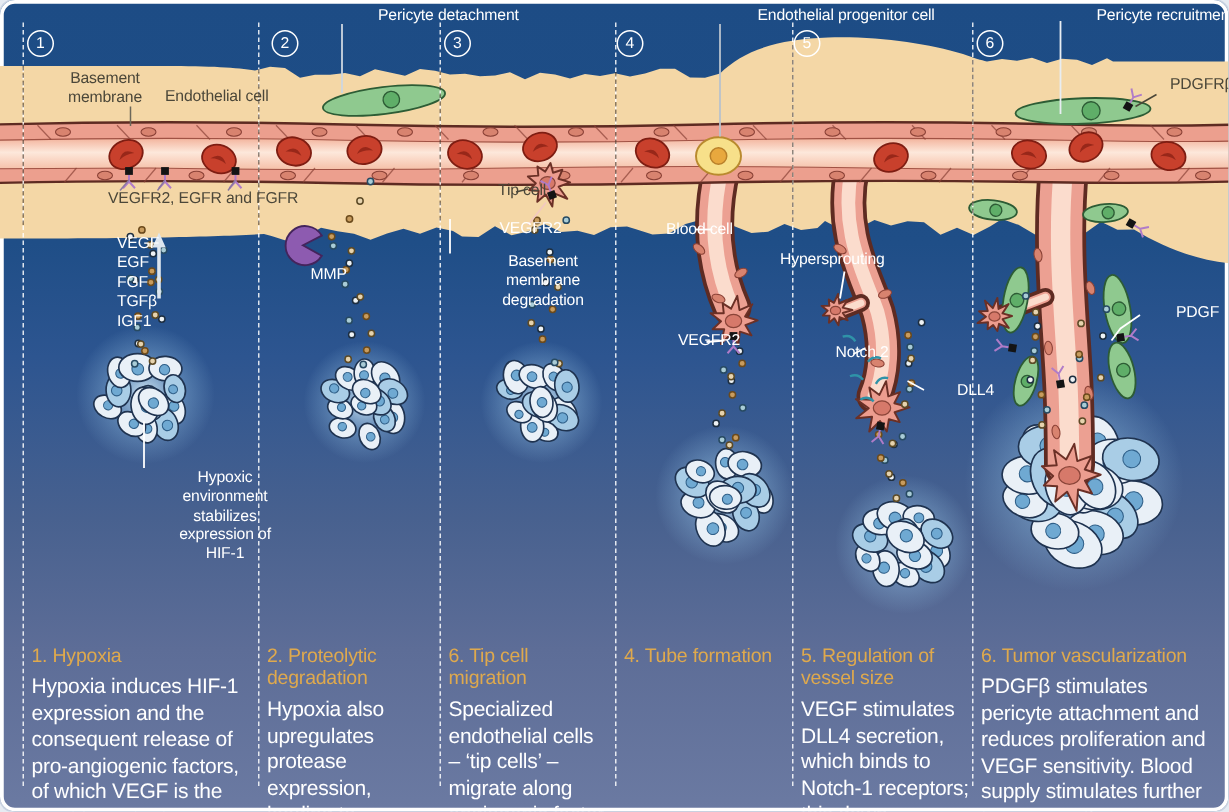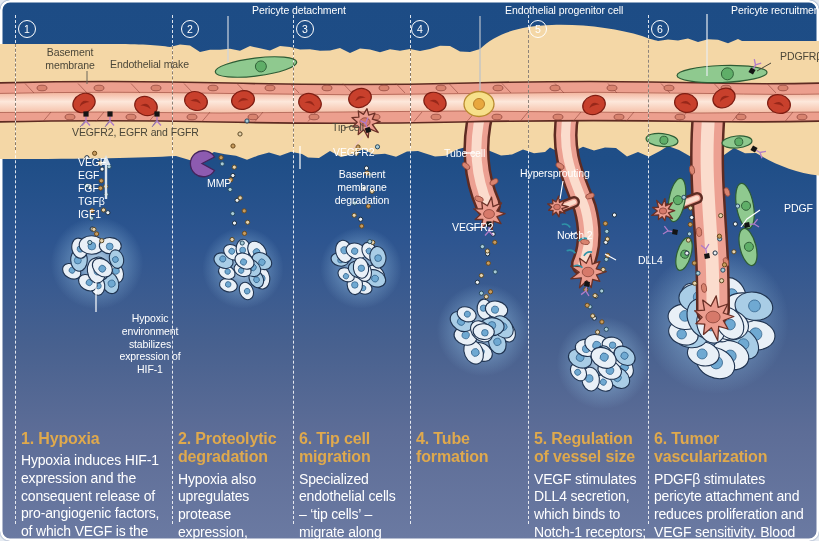--- a/index.html
+++ b/index.html
@@ -6,21 +6,21 @@
   #stage{position:relative;width:819px;height:541px;background:linear-gradient(180deg,#1d4c85 0%,#1f4e87 30%,#2d5590 44%,#48618f 64%,#5d6d97 80%,#6b7aa2 100%);border-radius:10px;overflow:hidden;box-shadow:inset 0 0 0 2.5px #ffffff,0 0 0 1px #c9d3e2;}
   #art{position:absolute;left:0;top:0;z-index:1;}
   .vd{position:absolute;top:15px;height:509px;width:0;border-left:1.4px dashed rgba(255,255,255,.85);z-index:3;}
   .vdd{position:absolute;width:0;border-left:1.4px dashed rgba(72,60,46,.62);z-index:4;}
   .badge{position:absolute;top:20px;width:16px;height:16px;border:1.4px solid #fff;border-radius:50%;color:#fff;font-size:10.5px;line-height:16px;text-align:center;z-index:5;}
   .lb{position:absolute;z-index:6;font-size:10.5px;line-height:1.22;color:#fff;letter-spacing:-.1px;white-space:nowrap;padding-left:21px;}
   .lb.wrap{white-space:normal;text-align:center;}
   .lb.dark{color:#4b4739;}
   .factors span{display:block;line-height:13px;}
   .caption{position:absolute;top:430px;z-index:5;}
-  .cap-title{color:#dfa94d;font-weight:bold;font-size:16px;line-height:1.15;margin:0 0 4px 0;letter-spacing:-.15px;}
+  .cap-title{color:#dfa94d;font-weight:normal;font-size:13px;line-height:1.15;margin:0 0 4px 0;letter-spacing:-.15px;}
   .cap-body{color:#fff;font-size:14px;line-height:1.26;letter-spacing:-.18px;}
   
   #vd1{left:15px}#vd2{left:172px}#vd3{left:293px}#vd4{left:410px}#vd5{left:528px}#vd6{left:648px}
   #vdd1{left:15px;top:44px;height:106px}#vdd2{left:172px;top:46px;height:104px}#vdd3{left:293px;top:47px;height:100px}
   #vdd4{left:410px;top:48px;height:98px}#vdd5{left:528px;top:30px;height:118px}#vdd6{left:648px;top:40px;height:112px}
   
   #bg1{left:18px}#bg2{left:181px}#bg3{left:296px}#bg4{left:411px}#bg5{left:529px}#bg6{left:651px}
   
   #lb-pdet{left:231px;top:4px}
   #lb-epc{left:484px;top:4px}
@@ -808,35 +808,35 @@
   <div class="badge" id="bg2">2</div>
   <div class="badge" id="bg3">3</div>
   <div class="badge" id="bg4">4</div>
   <div class="badge" id="bg5">5</div>
   <div class="badge" id="bg6">6</div>
 
   <div class="lb" id="lb-pdet">Pericyte detachment</div>
   <div class="lb" id="lb-epc">Endothelial progenitor cell</div>
   <div class="lb" id="lb-prec">Pericyte recruitment</div>
   <div class="lb dark wrap" id="lb-bm">Basement membrane</div>
-  <div class="lb dark" id="lb-ec">Endothelial make</div>
+  <div class="lb dark" id="lb-ec">Endothelial cell</div>
   <div class="lb dark" id="lb-rec">VEGFR2, EGFR and FGFR</div>
   <div class="lb factors" id="lb-factors">
     <span>VEGF</span>
     <span>EGF</span>
     <span>FGF</span>
     <span>TGFβ</span>
     <span>IGF1</span>
   </div>
   <div class="lb wrap" id="lb-hyp">Hypoxic environment stabilizes expression of HIF-1</div>
   <div class="lb" id="lb-mmp">MMP</div>
   <div class="lb dark" id="lb-tip">Tip cell</div>
   <div class="lb" id="lb-v2a">VEGFR2</div>
   <div class="lb wrap" id="lb-bmd">Basement membrane degradation</div>
-  <div class="lb" id="lb-stalk">Tube cell</div>
+  <div class="lb" id="lb-stalk">Blood cell</div>
   <div class="lb" id="lb-v2b">VEGFR2</div>
   <div class="lb" id="lb-hsp">Hypersprouting</div>
   <div class="lb" id="lb-n1">Notch 2</div>
   <div class="lb" id="lb-dll4">DLL4</div>
   <div class="lb" id="lb-pdgf">PDGF</div>
   <div class="lb dark" id="lb-pdgfrb">PDGFRβ</div>
 
   <div class="caption" id="cap1">
     <div class="cap-title">1. Hypoxia</div>
     <div class="cap-body">Hypoxia induces HIF-1 expression and the consequent release of pro-angiogenic factors, of which VEGF is the most important</div>

